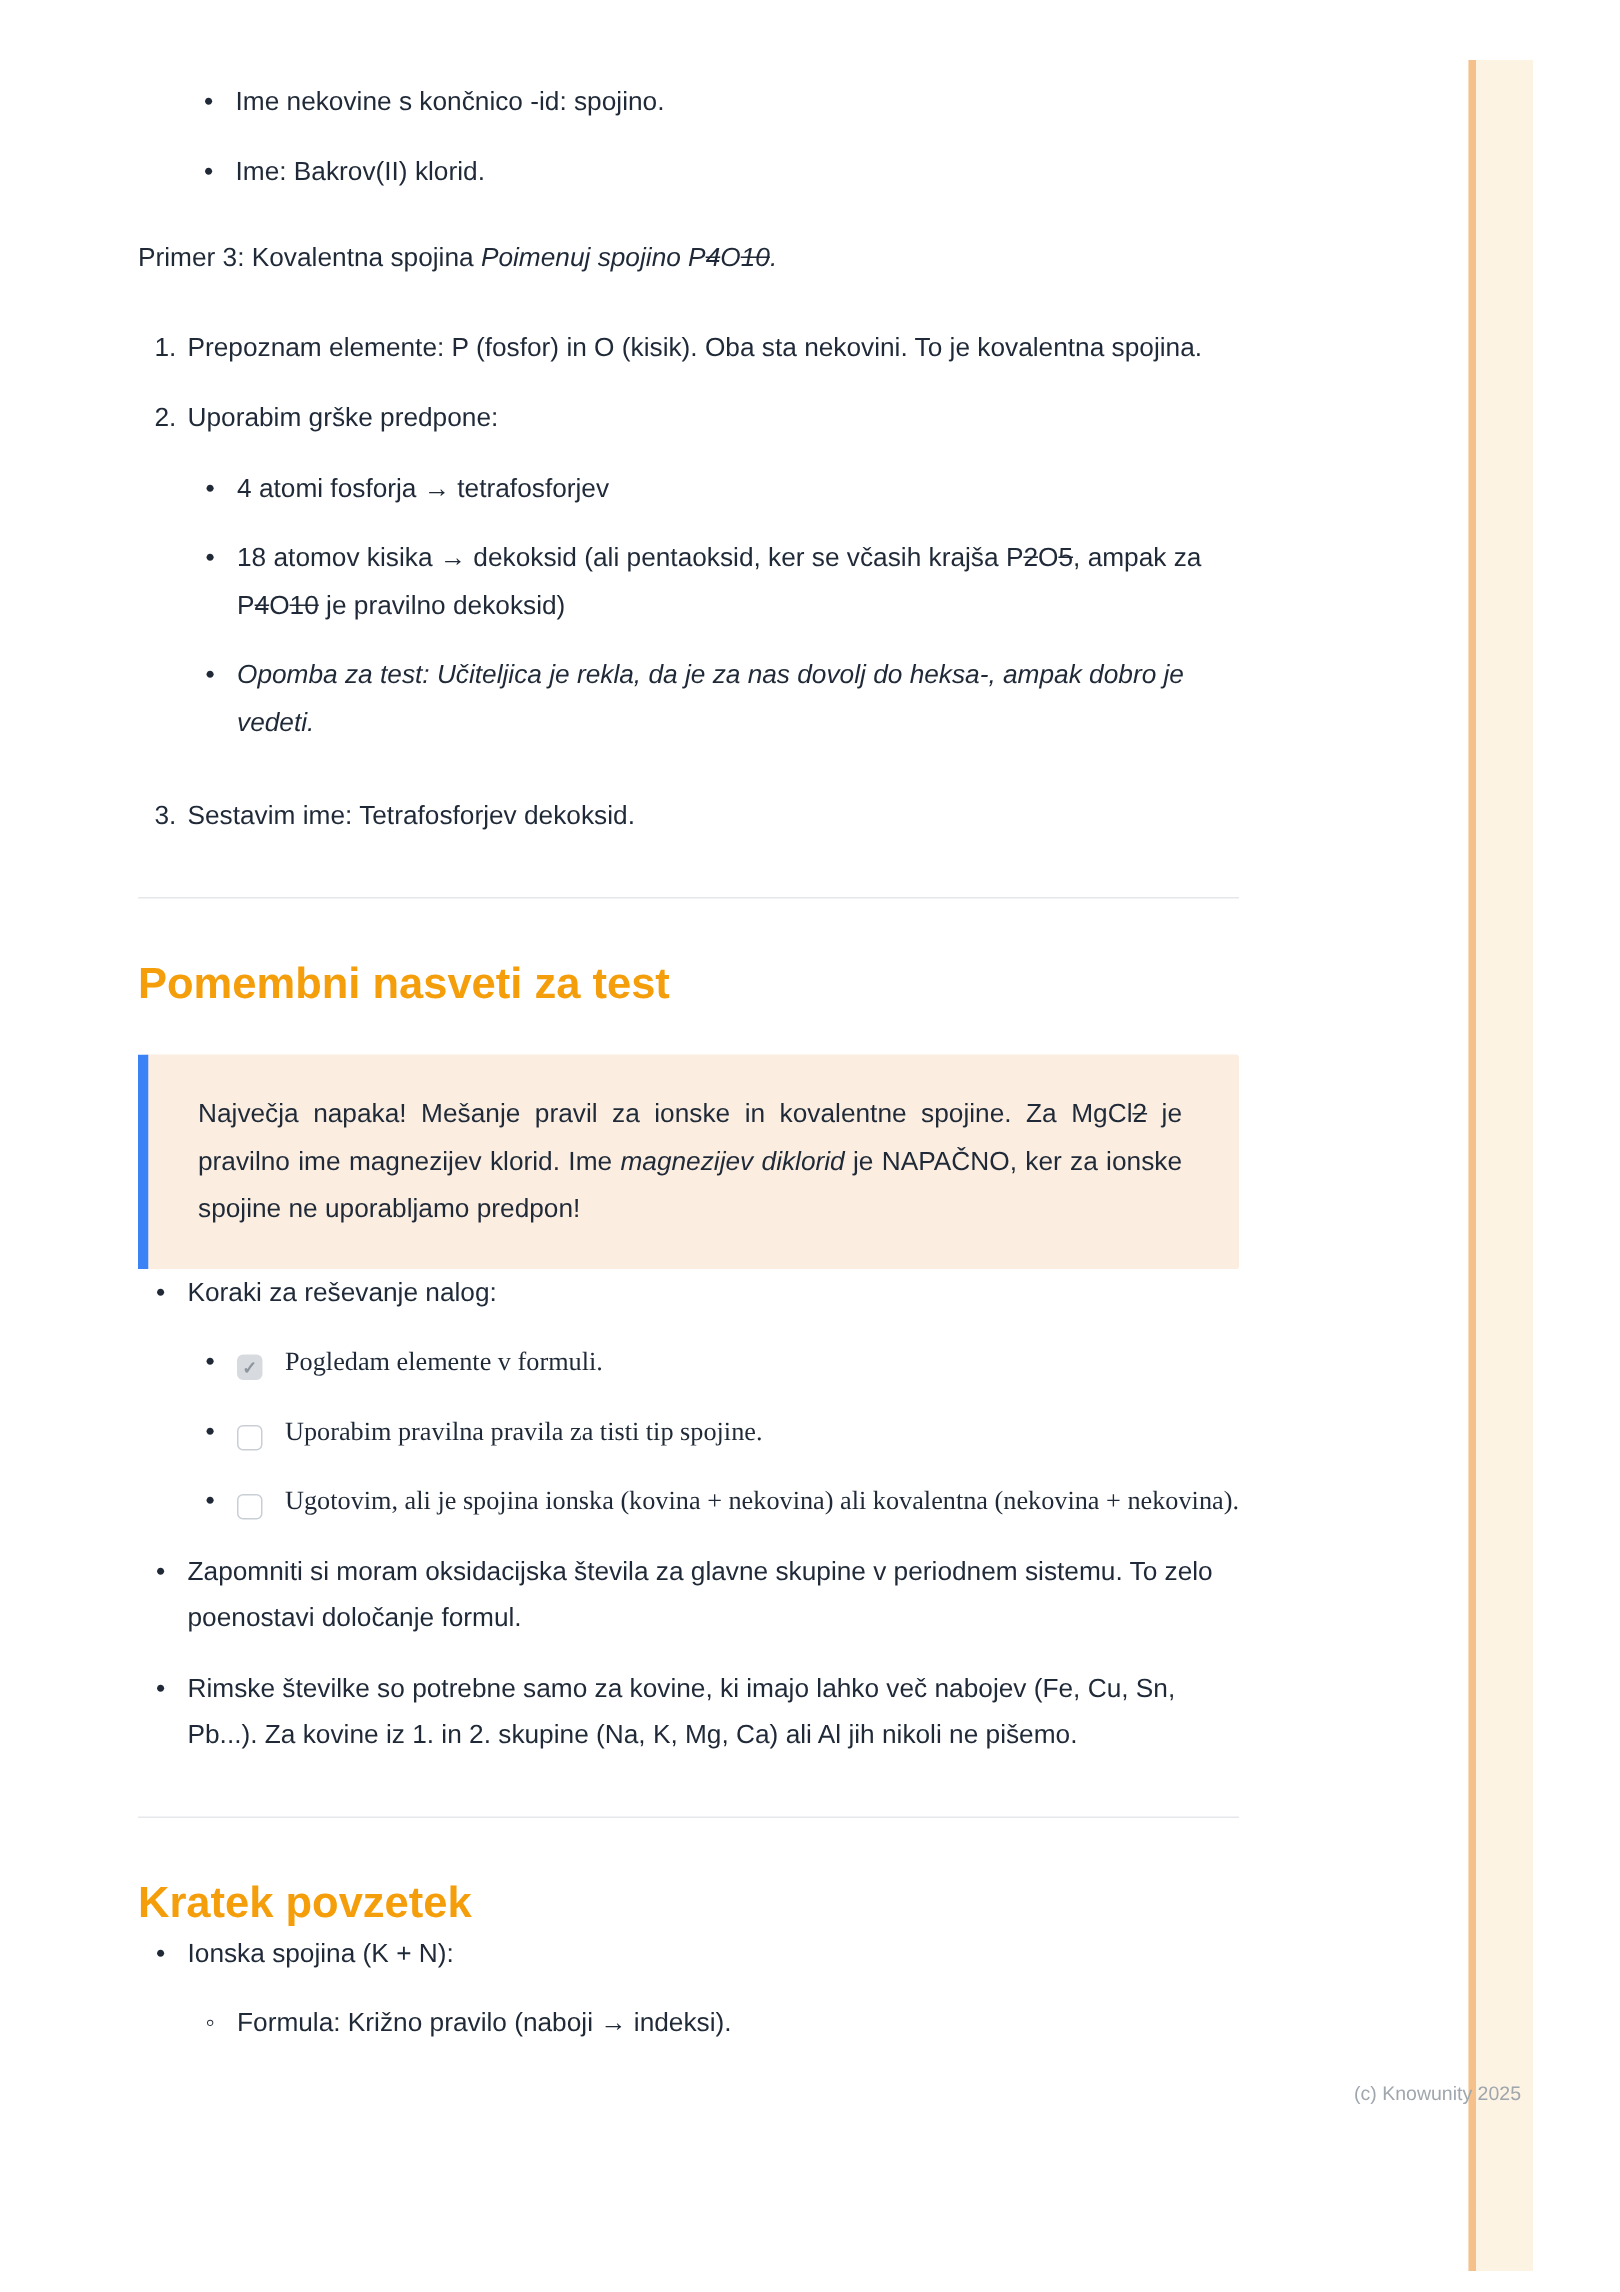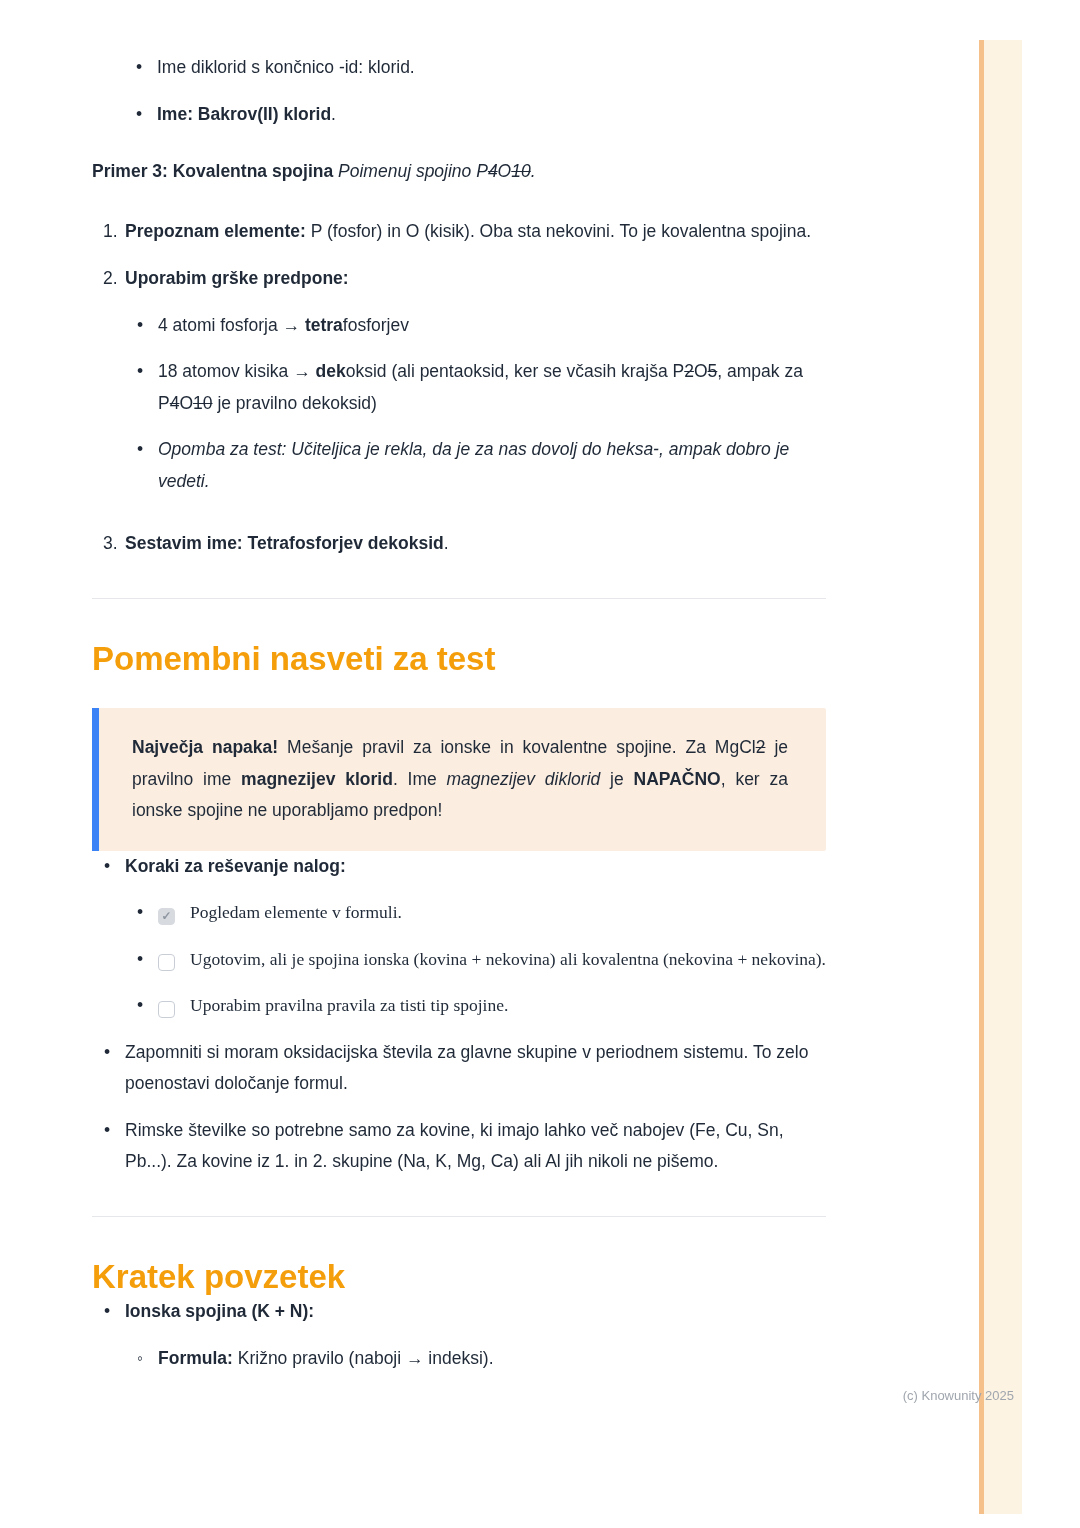--- a/index.html
+++ b/index.html
@@ -37,21 +37,21 @@
     z-index: 2;
     white-space: nowrap;
   }
   .content {
     position: absolute;
     left: 92px;
     top: 52px;
     width: 734px;
     z-index: 0;
   }
-  .b { font-weight: 700; }
+  .b { font-weight: 400; }
   .i { font-style: italic; text-align: center; }
   .s { text-decoration: line-through; }
 
   ul.plain { list-style: none; margin: 0; padding: 0; }
   ul.plain > li {
     position: relative;
     padding-left: 21px;
     margin-bottom: 15px;
   }
   ul.plain > li::before {
@@ -73,21 +73,21 @@
   .ol-body { flex: 1; }
 
   .divider {
     border: none;
     border-top: 1px solid #e5e7eb;
     margin: 38px 0 0 0;
   }
 
   .section-heading {
     color: #f59e0b;
-    font-size: 33px;
+    font-size: 29px;
     font-weight: 700;
     line-height: 1.2;
     margin: 40px 0 0 0;
   }
 
   .callout {
     margin-top: 30px;
     background: #fbeee1;
     border-left: 7px solid #3b82f6;
     padding: 24px 38px 24px 33px;
@@ -132,21 +132,21 @@
 </head>
 <body>
 
 <div class="page">
 
   <div class="margin-band"></div>
 
   <div class="content">
 
     <ul class="plain level2">
-      <li><span><span>Ime diklorid s končnico -id: klorid.</span></span></li>
+      <li><span><span>Ime nekovine s končnico -id: spojino.</span></span></li>
       <li><span><span class="b">Ime: Bakrov(II) klorid</span><span>.</span></span></li>
     </ul>
 
     <p class="para"><span class="b">Primer 3: Kovalentna spojina</span><span> </span><span class="i">Poimenuj spojino P</span><span class="i s">4</span><span class="i">O</span><span class="i s">10</span><span class="i">.</span></p>
 
     <div class="ol-list">
 
       <div class="ol-item">
         <span class="ol-num">1.</span>
         <div class="ol-body"><span class="b">Prepoznam elemente:</span><span> P (fosfor) in O (kisik). Oba sta nekovini. To je kovalentna spojina.</span></div>
@@ -186,27 +186,27 @@
         <ul class="plain nested">
           <li>
             <div class="check-item">
               <span class="checkbox checked"></span>
               <span class="check-text">Pogledam elemente v formuli.</span>
             </div>
           </li>
           <li>
             <div class="check-item">
               <span class="checkbox"></span>
-              <span class="check-text">Ugotovim, ali je spojina ionska (kovina + nekovina) ali kovalentna (nekovina + nekovina).</span>
+              <span class="check-text">Uporabim pravilna pravila za tisti tip spojine.</span>
             </div>
           </li>
           <li>
             <div class="check-item">
               <span class="checkbox"></span>
-              <span class="check-text">Uporabim pravilna pravila za tisti tip spojine.</span>
+              <span class="check-text">Ugotovim, ali je spojina ionska (kovina + nekovina) ali kovalentna (nekovina + nekovina).</span>
             </div>
           </li>
         </ul>
       </li>
 
       <li><span><span>Zapomniti si moram oksidacijska števila za glavne skupine v periodnem sistemu. To zelo poenostavi določanje formul.</span></span></li>
       <li><span><span>Rimske številke so potrebne samo za kovine, ki imajo lahko več nabojev (Fe, Cu, Sn, Pb...). Za kovine iz 1. in 2. skupine (Na, K, Mg, Ca) ali Al jih nikoli ne pišemo.</span></span></li>
 
     </ul>
 

